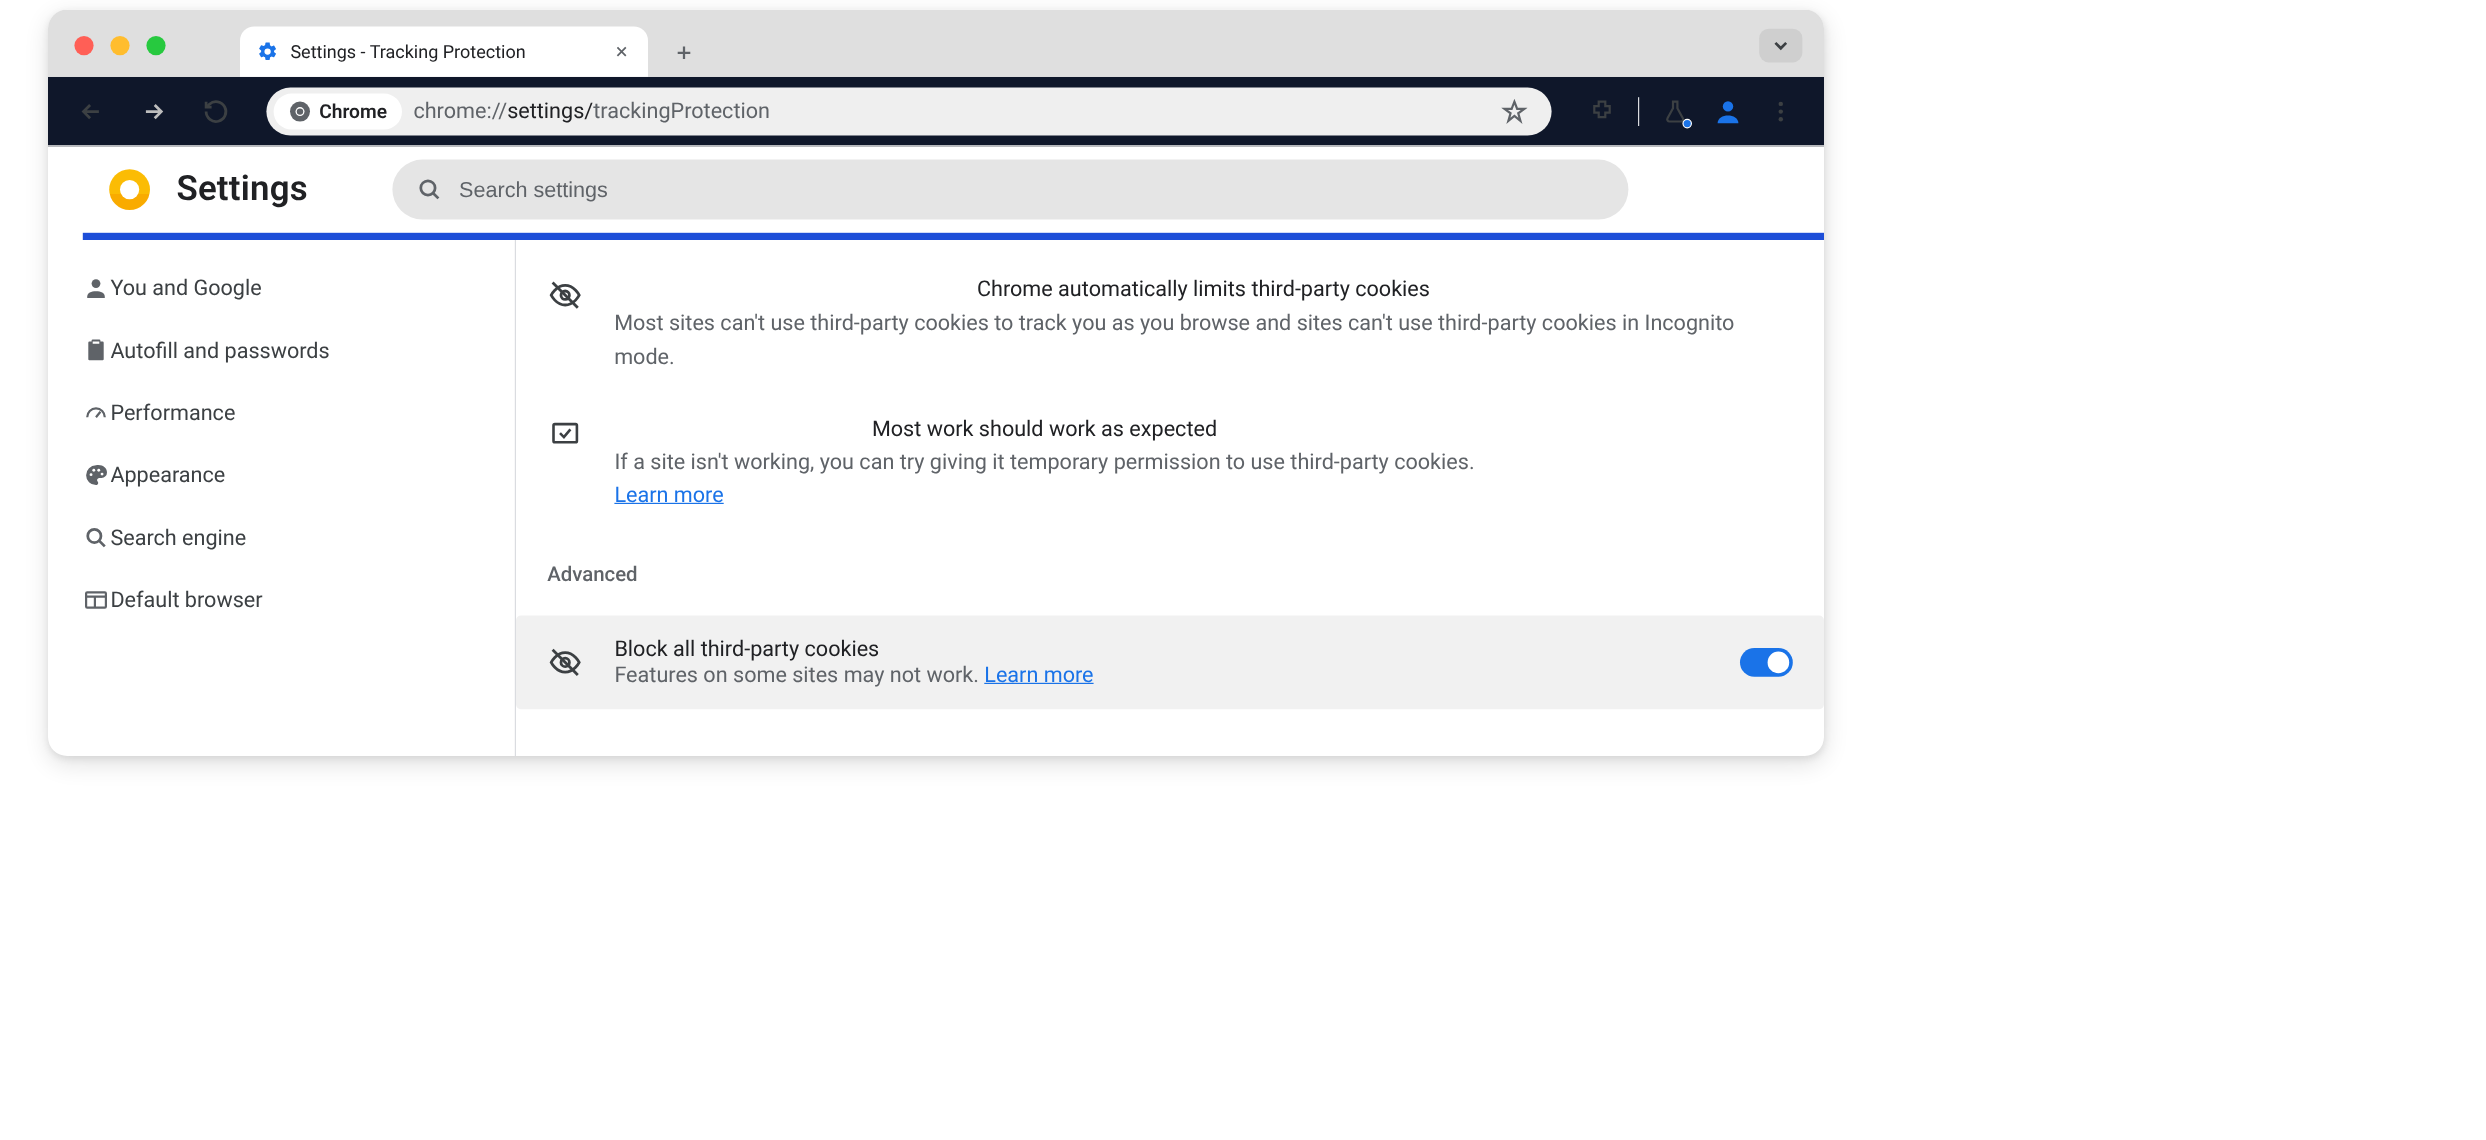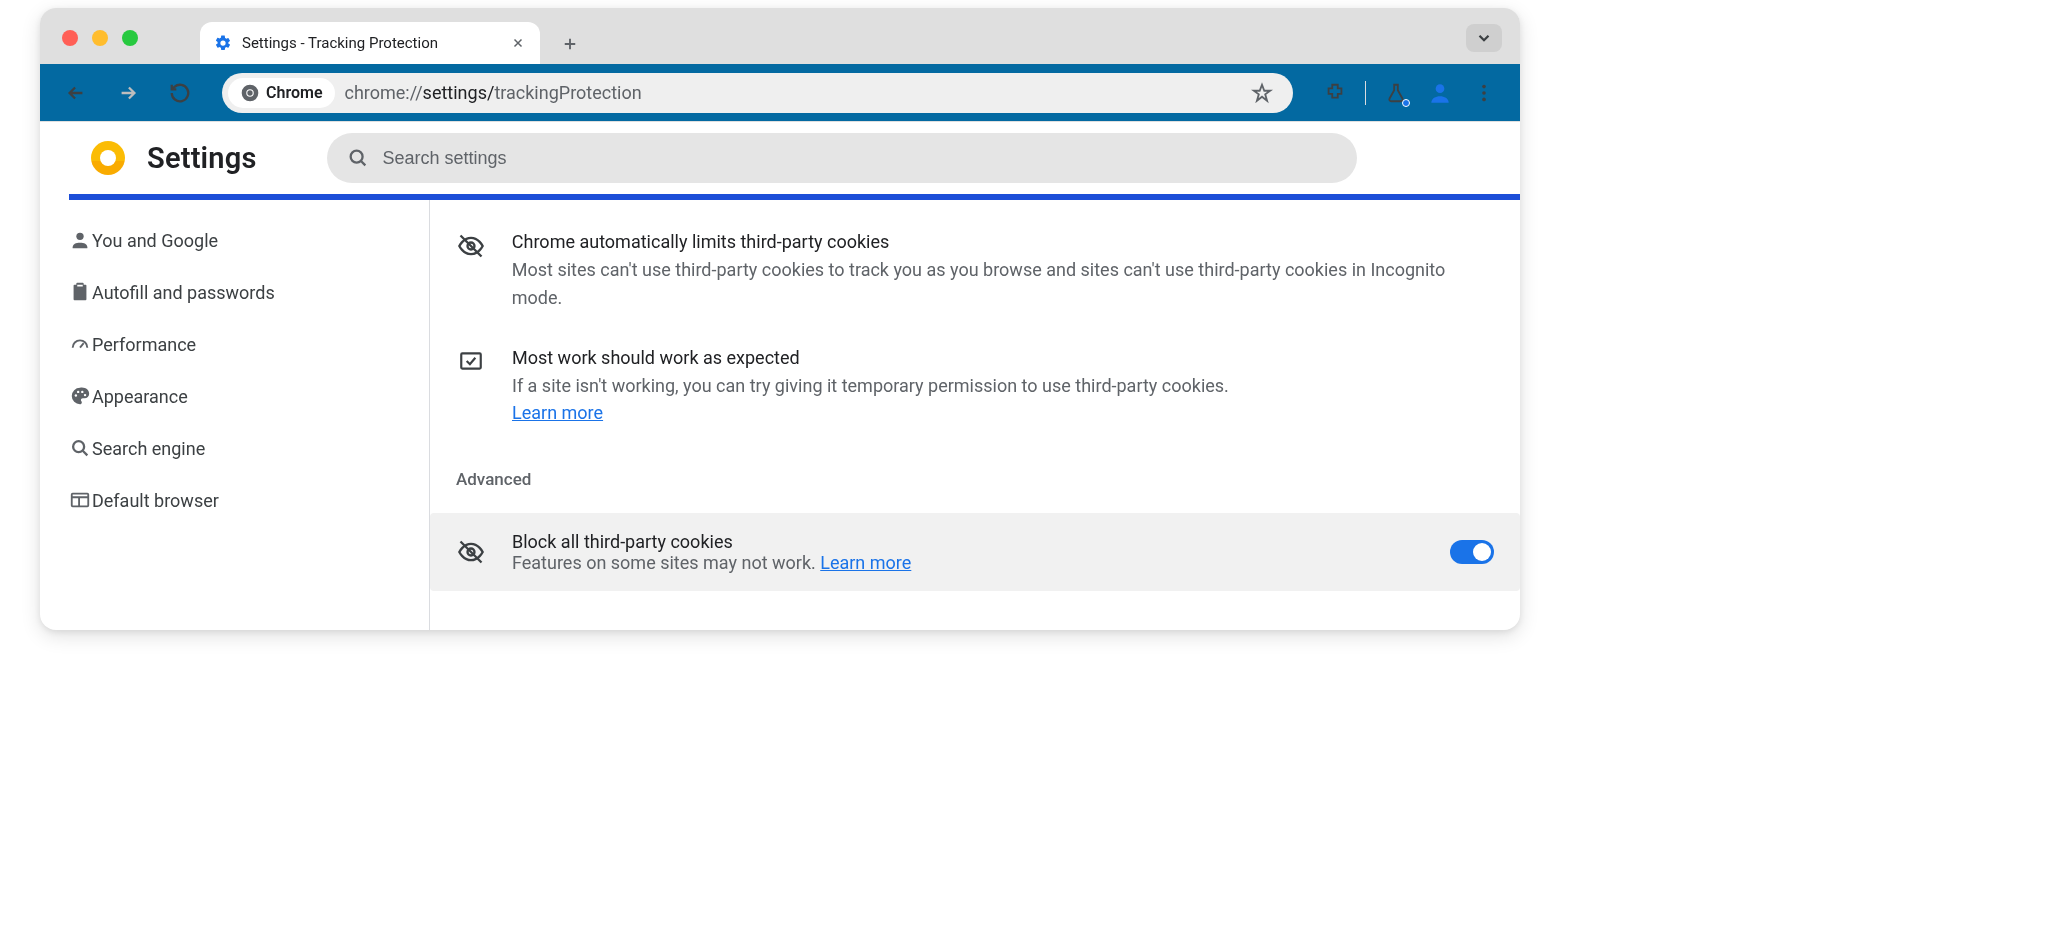--- a/index.html
+++ b/index.html
@@ -43,21 +43,21 @@
     position:relative;
   }
   .tab .favicon { width:18px; height:18px; color:#1a73e8; display:flex;align-items:center;justify-content:center;}
   .tab .title { flex:1; font-size:15px; color:#202124; white-space:nowrap; overflow:hidden; mask-image:linear-gradient(to right,#000 85%,transparent); -webkit-mask-image:linear-gradient(to right,#000 85%,transparent);}
   .tab .close { width:16px; height:16px; color:#5f6368; display:flex;align-items:center;justify-content:center;}
   .newtab { width:32px; height:32px; margin-left:14px; margin-bottom:4px; color:#5f6368; display:flex;align-items:center;justify-content:center;}
   .tabstrip-right { position:absolute; right:18px; top:16px; }
   .dropdown-btn { width:36px; height:28px; border-radius:8px; background:#cfcfcf; display:flex;align-items:center;justify-content:center; color:#3c4043;}
   
   .toolbar {
-    height:58px; background:#0369a1; display:flex; align-items:center; padding:0 16px; gap:12px;
+    height:58px; background:#0f172a; display:flex; align-items:center; padding:0 16px; gap:12px;
     border-bottom:1px solid #e0e0e0;
   }
   .tbtn { width:40px; height:40px; display:flex;align-items:center;justify-content:center; color:#3c4043; }
   .tbtn.disabled { color:#bdbdbd; }
   .omnibox {
     flex:1; height:40px; background:#efefef; border-radius:20px; display:flex;align-items:center;
     padding:0 6px; margin:0 10px;
   }
   .chrome-chip { height:30px; background:#fff; border-radius:15px; display:flex;align-items:center;gap:6px;padding:0 12px; margin-right:10px;}
   .chrome-chip svg { width:20px;height:20px;}
@@ -95,21 +95,21 @@
   }
   .sidebar-item.active { background:#e8f0fe; color:#1967d2; }
   .sidebar-item.active .icon{ color:#1967d2;}
   .sidebar-item .icon { width:24px; color:#5f6368; display:flex;align-items:center;justify-content:center;}
   .label { flex:1; }
   
   .content { flex:1; padding:18px 26px 0 26px; overflow:hidden; color:#202124;}
   .info-row { display:flex; gap:26px; padding:10px 0 22px 0; }
   .info-row .row-icon { margin-top:4px; width:30px; color:#3c4043; display:flex;justify-content:center;}
   .info-row .text { font-size:18px; line-height:1.55; }
-  .info-row .text .title { color:#202124; }
+  .info-row .text .title { color:#202124;text-align:center; }
   .info-row .text .desc { color:#5f6368; }
   a.link { color:#1a73e8; text-decoration:underline; }
   .section-header { font-size:17px; color:#5f6368; margin-top:20px; margin-bottom:24px; font-weight:500;}
   .toggle-row {
     background:#f1f1f1; border-radius:4px; margin:0 -26px; padding:18px 26px;
     display:flex; align-items:center; gap:26px;
   }
   .toggle-row .row-icon{ width:30px; color:#3c4043; display:flex;justify-content:center;}
   .toggle-row .text { flex:1; font-size:18px; }
   .toggle-row .title { color:#202124; }

